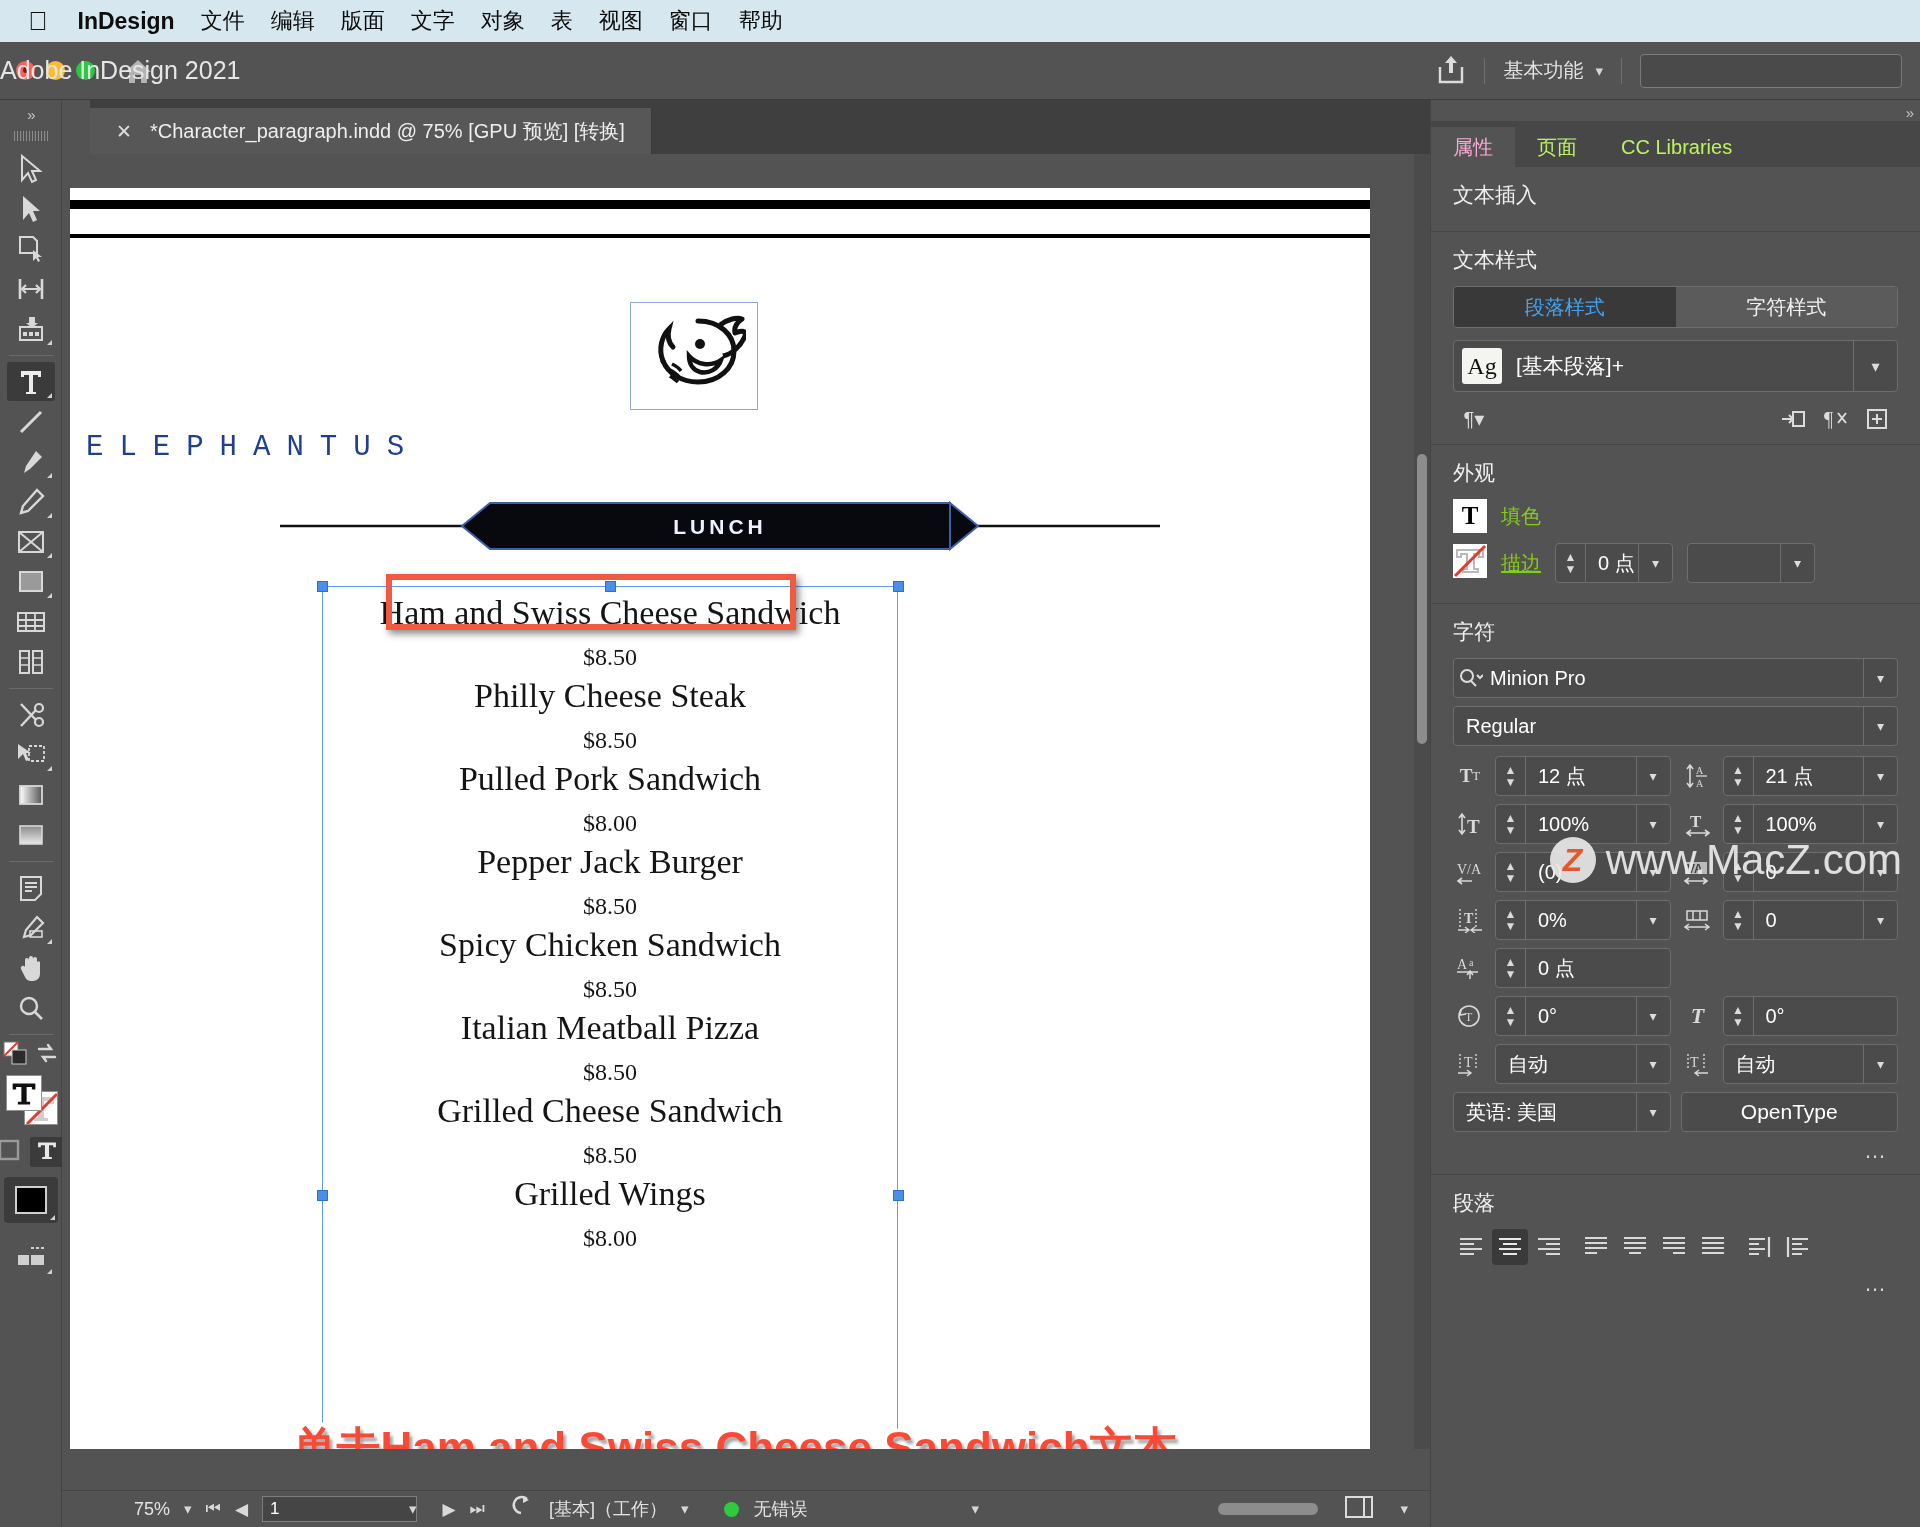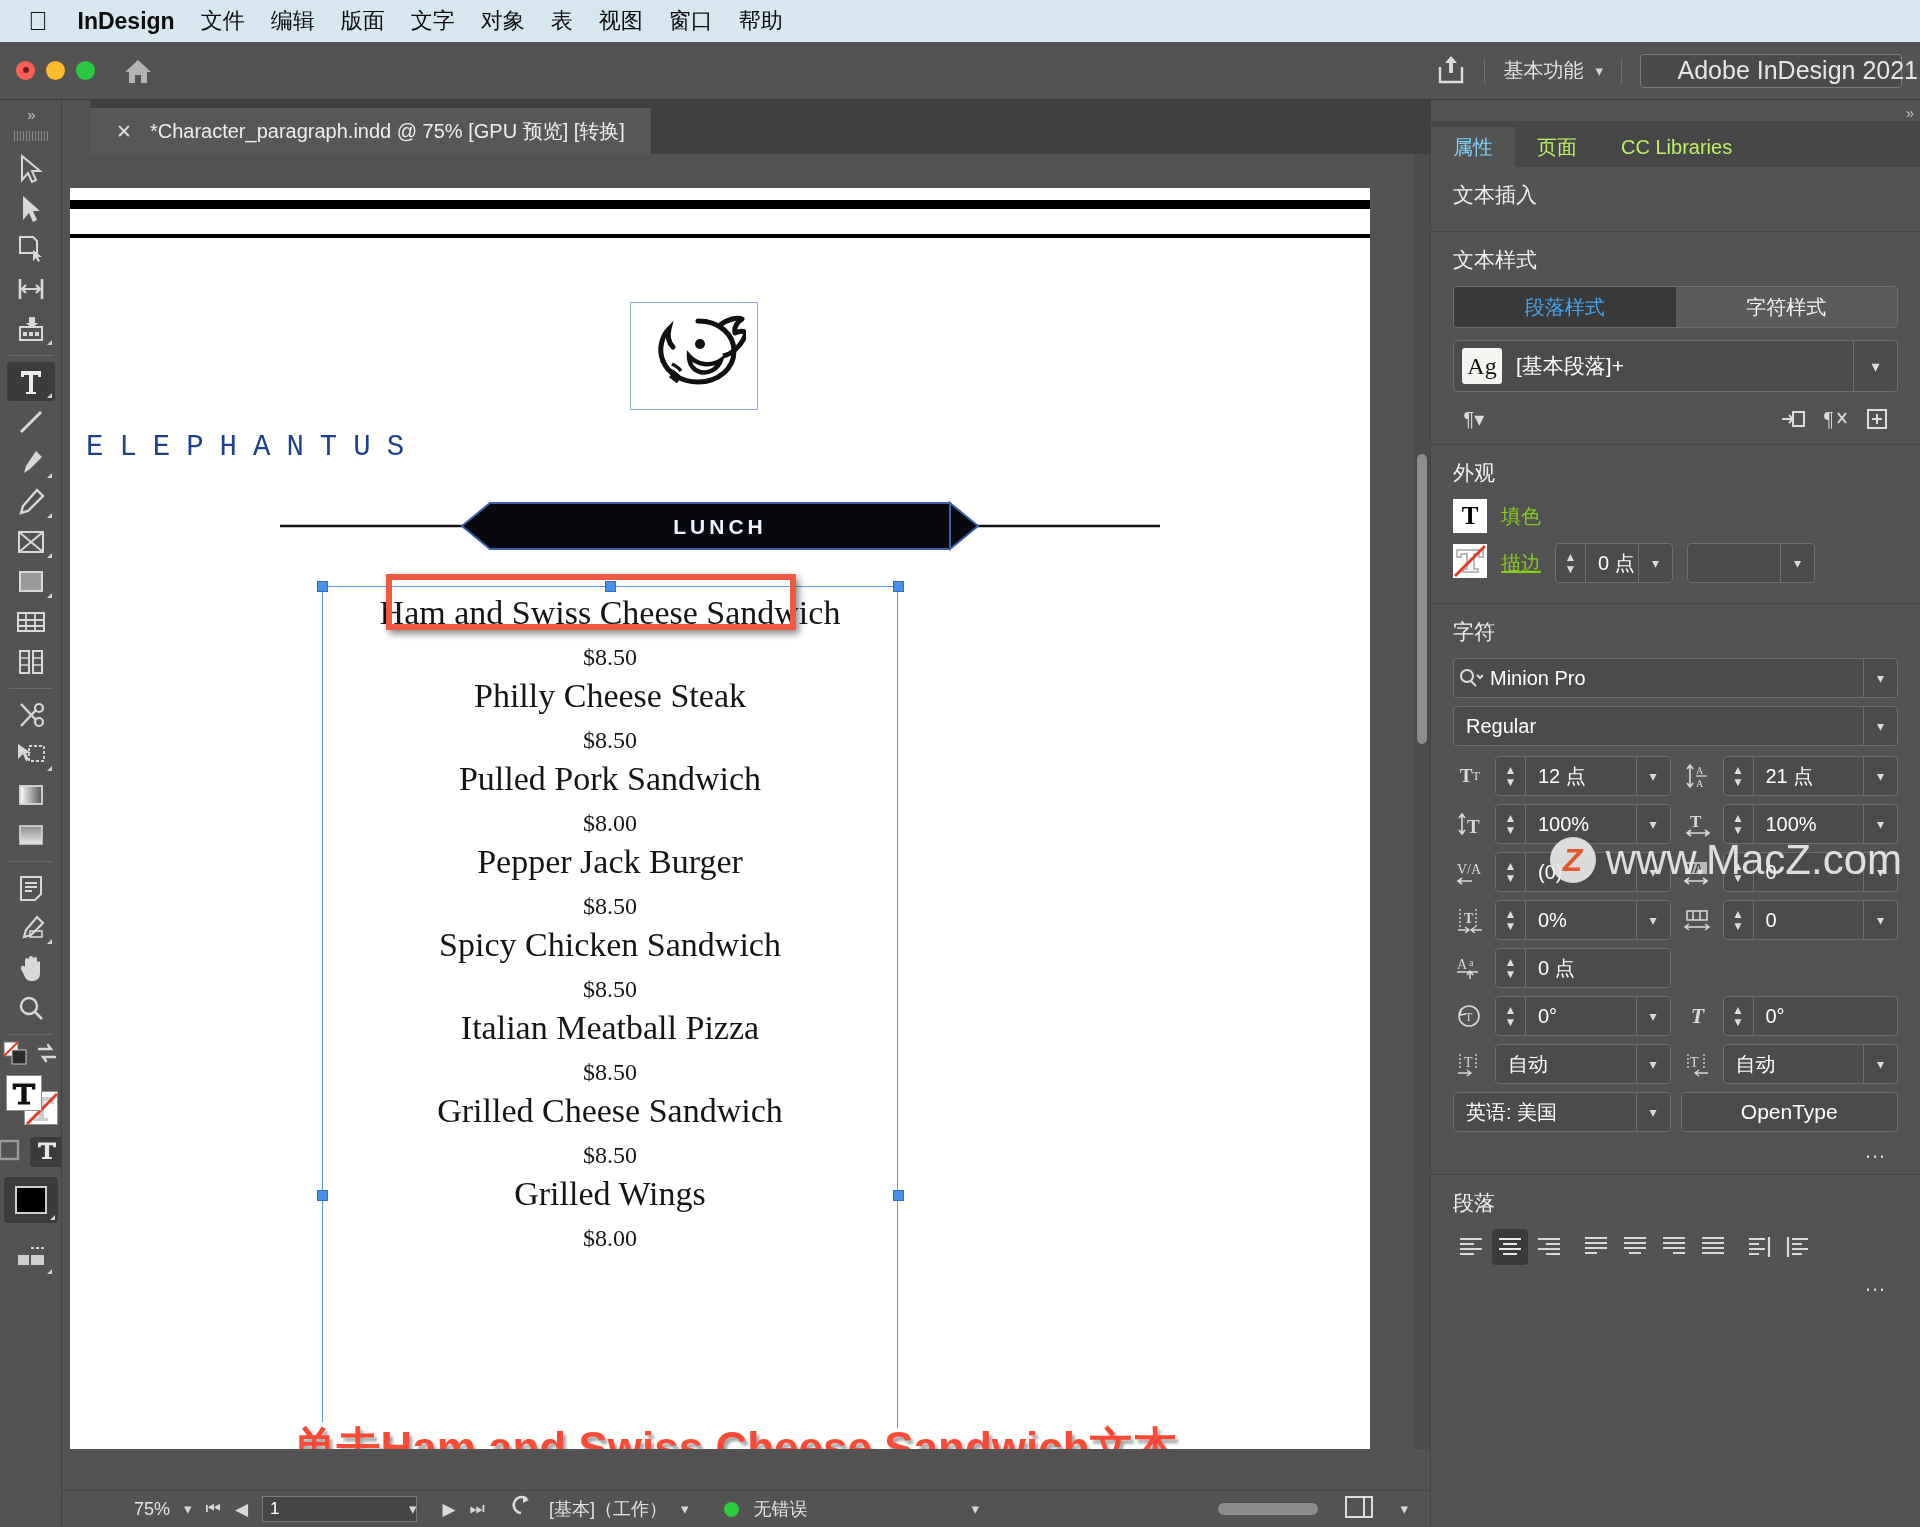--- a/index.html
+++ b/index.html
@@ -28,21 +28,21 @@
     border-bottom: 1px solid #3c3c3c;
   }
   .traffic { display:flex; gap:11px; padding-left: 16px; align-items:center; }
   .dot { width: 19px; height: 19px; border-radius: 50%; }
   .dot.r { background: #ff5f57; }
   .dot.y { background: #febc2e; }
   .dot.g { background: #28c840; }
   .dot.r::after{content:"";display:block;width:6px;height:6px;border-radius:50%;background:#7a1c16;margin:6px auto;}
   #homebtn { margin-left: 26px; width: 34px; height: 34px; display:flex;align-items:center;justify-content:center; }
   #apptitle {
-    position:absolute; left:0; right:2px; text-align:right;
+    position:absolute; left:0; right:16px; text-align:left;
     font-size: 25px; color: #e6e6e6; pointer-events:none;
   }
   #titleright {
     margin-left: auto; display:flex; align-items:center; gap: 18px; padding-right: 18px;
   }
   .vdiv { width:1px; height:26px; background:#6f6f6f; }
   #workspace { font-size:20px; color:#e2e2e2; display:flex; align-items:center; gap:12px; }
   #searchbox { width: 262px; height: 34px; border:1px solid #7b7b7b; border-radius:4px; background:#4a4a4a; }
 
   
@@ -133,21 +133,21 @@
   .navarrow { color:#d9d9d9; font-size:17px; }
   .greendot { width:15px;height:15px;border-radius:50%;background:#2ecb3e; }
 
   
   #right { width: 490px; flex:0 0 490px; background:#535353; display:flex; flex-direction:column;
            border-left:1px solid #444; }
   #right .topcollapse { text-align:right; color:#c5c5c5; font-size:15px; padding:4px 8px 0 0; letter-spacing:-2px;}
   #ptabs { display:flex; align-items:flex-end; height: 46px; background:#474747; }
   .ptab { height:40px; padding: 0 22px; display:flex; align-items:center;
           font-size:20px; color:#bef264; background:#474747; }
-  .ptab.active { background:#535353; color:#7dd3fc; }
+  .ptab.active { background:#535353; color:#f9a8d4; }
   .sect { padding: 14px 22px 10px 22px; border-bottom:1px solid #474747; }
   .secttitle { font-size:21px; color:#f0f0f0; margin-bottom: 12px; }
   .seg { display:flex; width:100%; height:42px; border:1px solid #6e6e6e; border-radius:4px; overflow:hidden;}
   .seg > div { flex:1; display:flex;align-items:center;justify-content:center; font-size:20px; }
   .seg .on { background:#393939; color:#44a3f0; }
   .seg .off { background:#5b5b5b; color:#f2f2f2; }
   .stylerow { margin-top:12px; height:52px; border:1px solid #6e6e6e; border-radius:4px;
               background:#4b4b4b; display:flex; align-items:center; }
   .agbox { width:40px;height:36px;background:#f4f4f0;color:#111;margin-left:8px;border-radius:3px;
            display:flex;align-items:center;justify-content:center;

